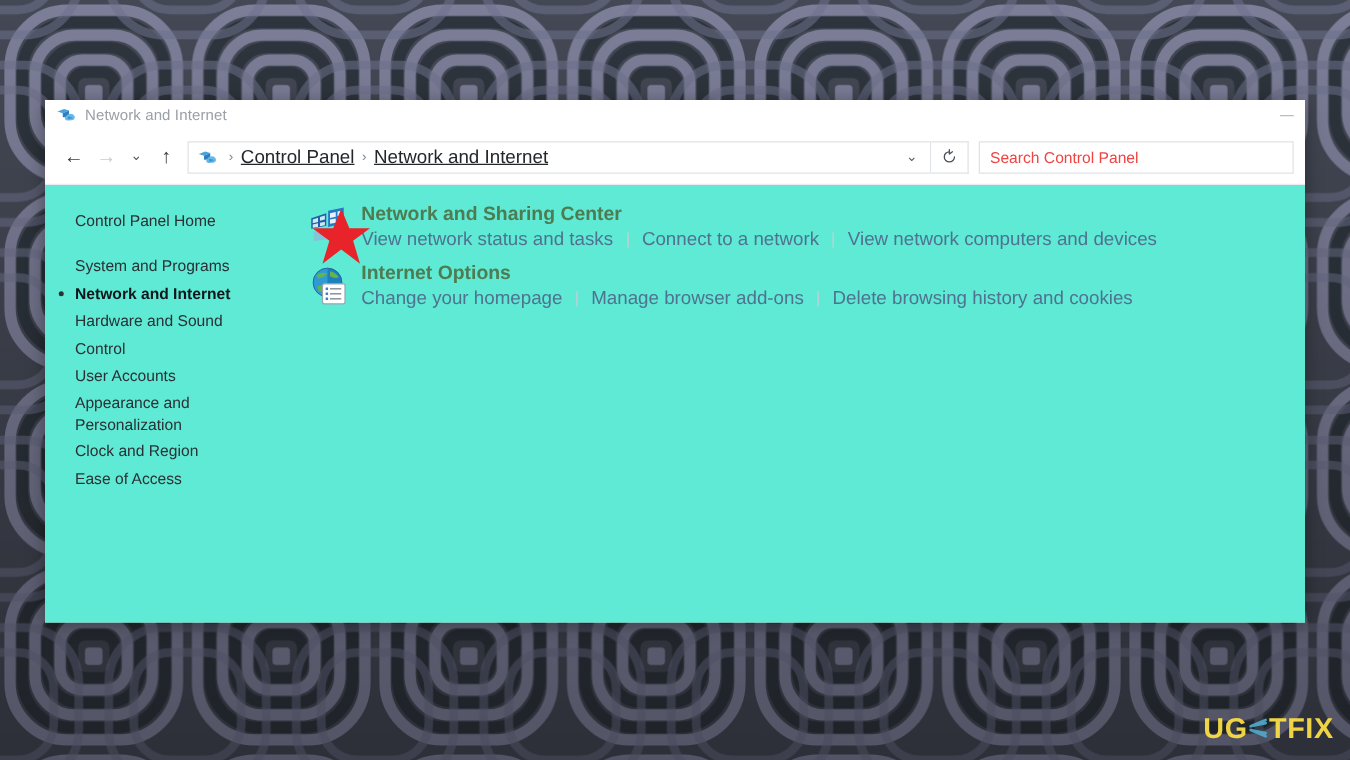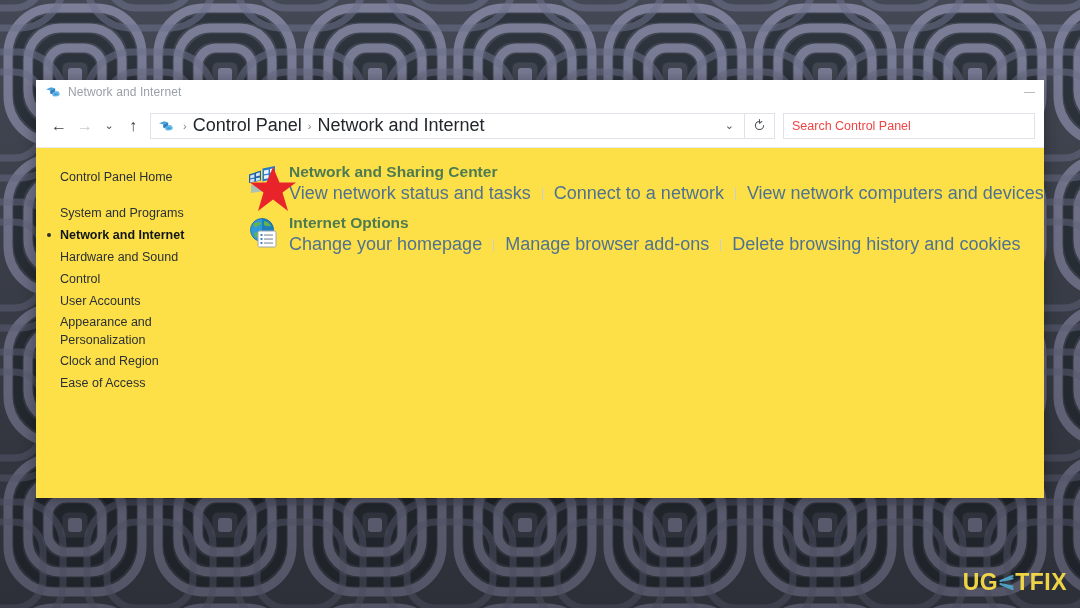--- a/index.html
+++ b/index.html
@@ -92,23 +92,24 @@
     border: 1px solid #dfe2e6;
     background: #fff;
     display: flex;
     align-items: center;
     padding: 0 6px 0 7px;
     margin-left: 4px;
     min-width: 0;
   }
   .addr-icon { width: 16px; height: 16px; flex: 0 0 auto; margin-right: 3px; }
   .crumb {
-    font-size: 18px;
+    font-size: 15px;
     color: #22272b;
     white-space: nowrap;
+    text-decoration: underline;
   }
   .crumb-sep {
     font-size: 11px;
     color: #7b828a;
     padding: 0 6px;
     flex: 0 0 auto;
   }
   .addr-spacer { flex: 1 1 auto; }
   .addr-chev { font-size: 11px; color: #50565d; padding: 0 4px; }
 
@@ -132,21 +133,21 @@
     flex: 0 0 auto;
     background: #fff;
   }
   .searchbox .ph { font-size: 12.5px; color: #ef4444; }
 
   
   .body {
     flex: 1 1 auto;
     display: flex;
     min-height: 0;
-    background: #fde047;
+    background: #5eead4;
   }
 
   
   .sidebar {
     width: 205px;
     flex: 0 0 auto;
     padding: 18px 0 0 0;
   }
   .side-item {
     position: relative;
@@ -196,21 +197,21 @@
     line-height: 19px;
     margin-bottom: 2px;
     white-space: nowrap;
   }
   .cat-links {
     display: flex;
     align-items: center;
     flex-wrap: nowrap;
   }
   .cat-link {
-    font-size: 18px;
+    font-size: 15px;
     color: #4f7290;
     white-space: nowrap;
   }
   .link-sep {
     width: 1px;
     height: 12px;
     background: #c9ced3;
     margin: 0 11px;
     flex: 0 0 auto;
   }

